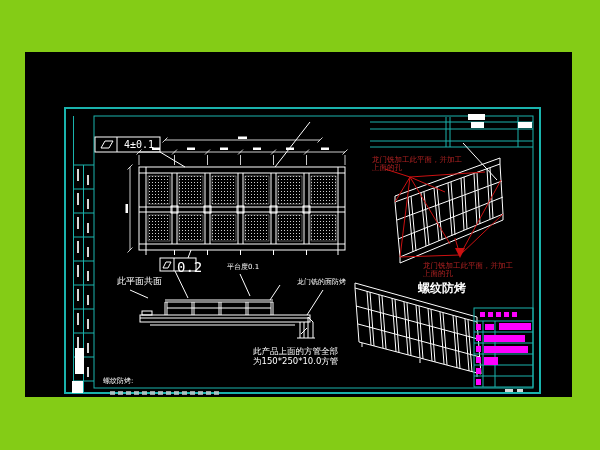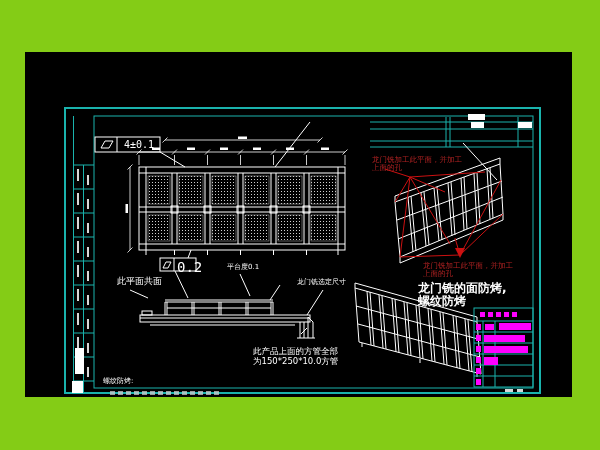--- a/index.html
+++ b/index.html
@@ -295,33 +295,32 @@
       <g fill="#d8d8d8">
         <rect x="480" y="337" width="8" height="3"></rect>
           <rect x="492" y="337" width="6" height="3"></rect>
       </g>
     </svg>
 
     <div class="txt" style="left:99px;top:86.5px;font-size:10px;font-family:'DejaVu Sans Mono',monospace;">4±0.1</div>
     <div class="txt" style="left:152px;top:207.5px;font-size:14px;font-family:'DejaVu Sans Mono',monospace;">0.2</div>
     <div class="txt" style="left:92px;top:225px;font-size:9px;">此平面共面</div>
     <div class="txt" style="left:202px;top:212px;font-size:7px;">平台度0.1</div>
-    <div class="txt" style="left:272px;top:227px;font-size:7px;">龙门铣选定尺寸</div>
+    <div class="txt" style="left:272px;top:227px;font-size:7px;">龙门铣的面防烤</div>
 
     <div class="txt red" style="left:347px;top:104px;font-size:7.5px;">
       <div>龙门铣加工此平面，并加工</div>
       <div>上面的孔</div>
     </div>
     <div class="txt red" style="left:398px;top:210px;font-size:7.5px;">
       <div>龙门铣加工此平面，并加工</div>
       <div>上面的孔</div>
     </div>
 
     <div class="txt" style="left:393px;top:230px;font-size:12px;font-weight:bold;line-height:13px;">
-      <div>龙门铣的面防烤,</div>
       <div>螺纹防烤</div>
     </div>
 
     <div class="txt" style="left:228px;top:294px;font-size:8.5px;line-height:10px;">
       <div>此产品上面的方管全部</div>
       <div>为150*250*10.0方管</div>
     </div>
 
     <div class="txt" style="left:78px;top:326px;font-size:7px;">螺纹防烤:</div>
     <div class="blurline" style="left:85px;top:339px;width:110px;"></div>

